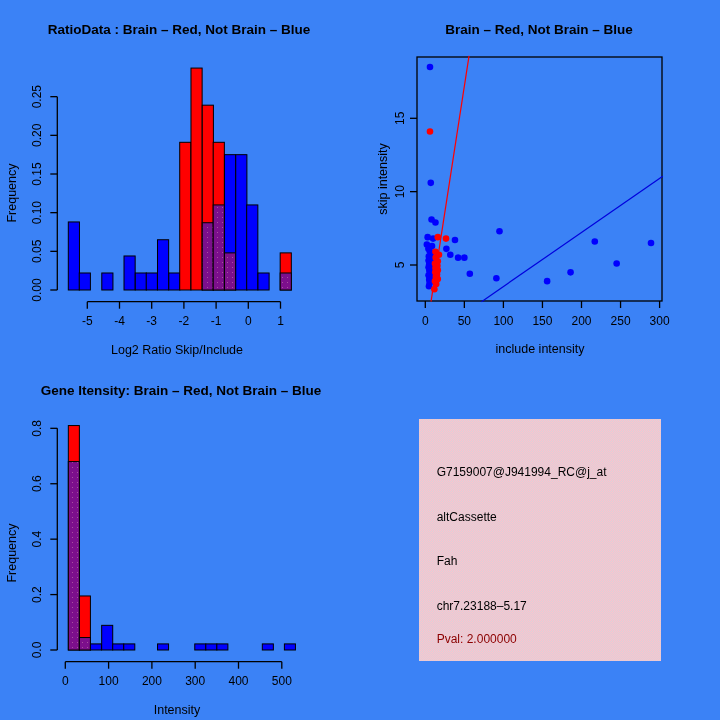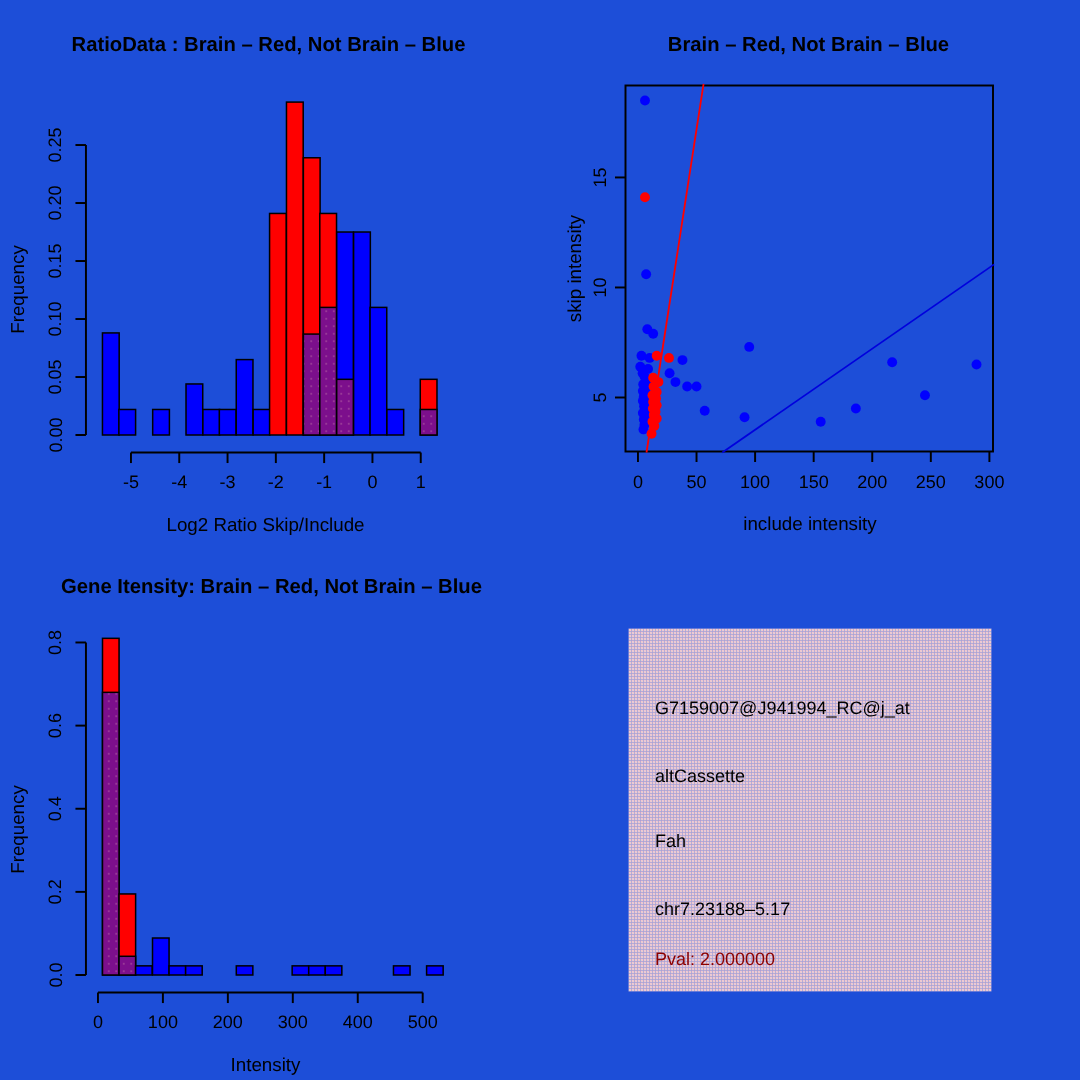--- a/index.html
+++ b/index.html
@@ -1,16 +1,16 @@
 <!DOCTYPE html>
 <html><head>
 <meta charset="utf-8">
 <style>
   html,body{margin:0;padding:0;background:#ffffff;}
-  #fig{width:720px;height:720px;position:relative;background:#1d4ed8;font-family:"Liberation Sans",sans-serif;}
+  #fig{width:720px;height:720px;position:relative;background:#3b82f6;font-family:"Liberation Sans",sans-serif;}
   svg text{fill:#000000;font-family:"Liberation Sans",sans-serif;}
   .title-txt{font-size:13.5px;font-weight:bold;}
   .axis-lab{font-size:12.5px;}
   .tick-lab{font-size:12px;}
   .info-txt{font-size:12px;}
   .pval-txt{font-size:12px;fill:#8b0000;}
 </style>
 </head>
 <body>
 

